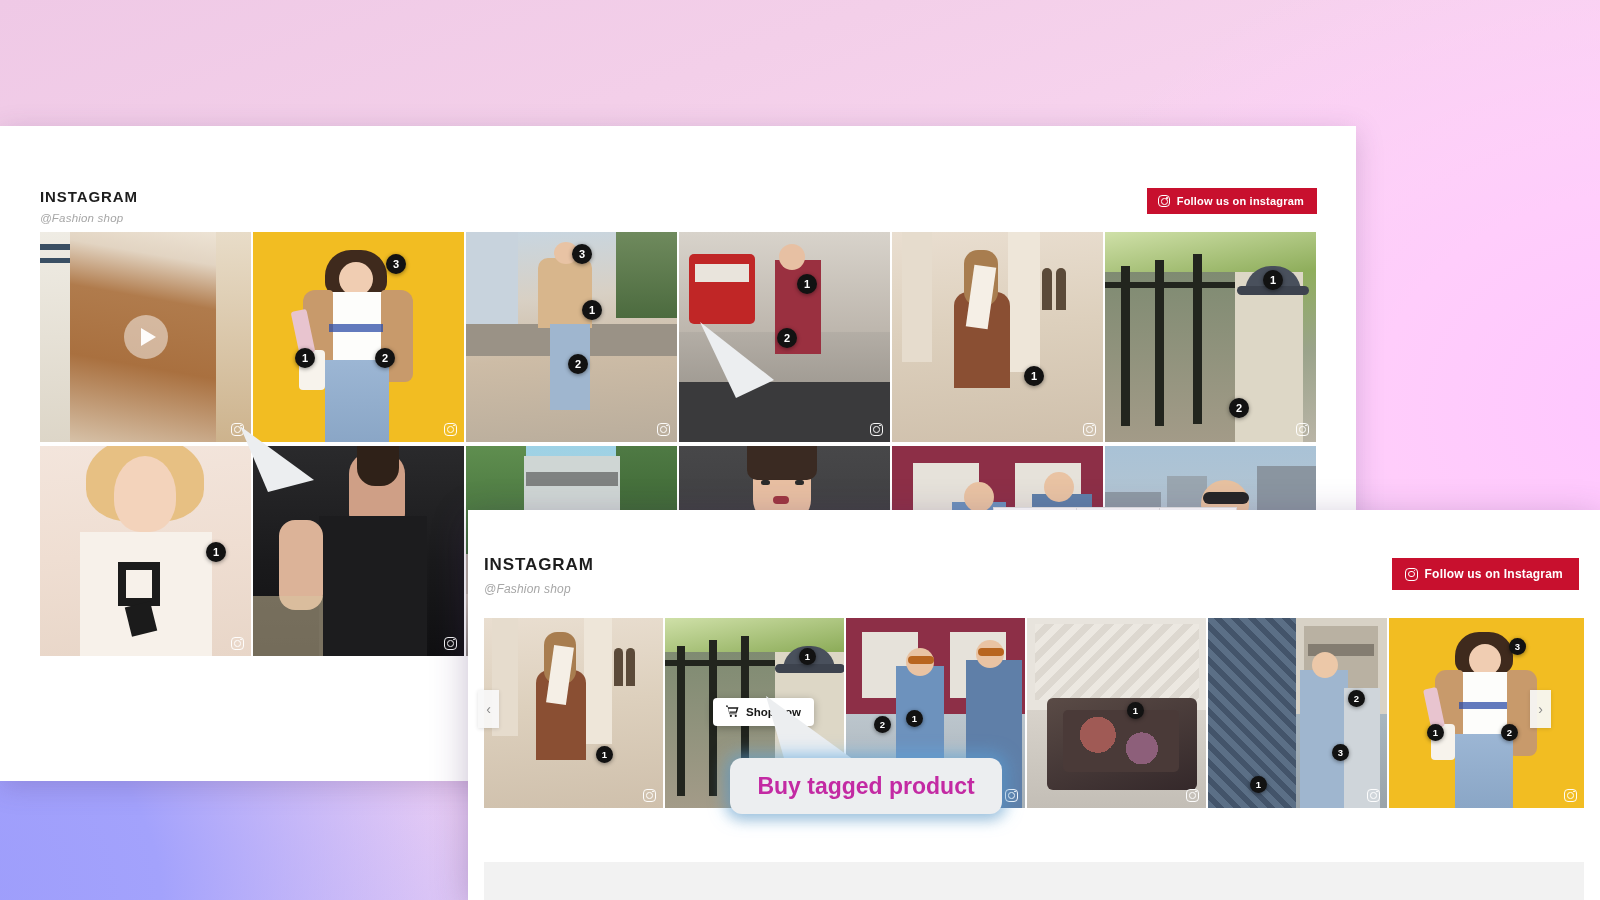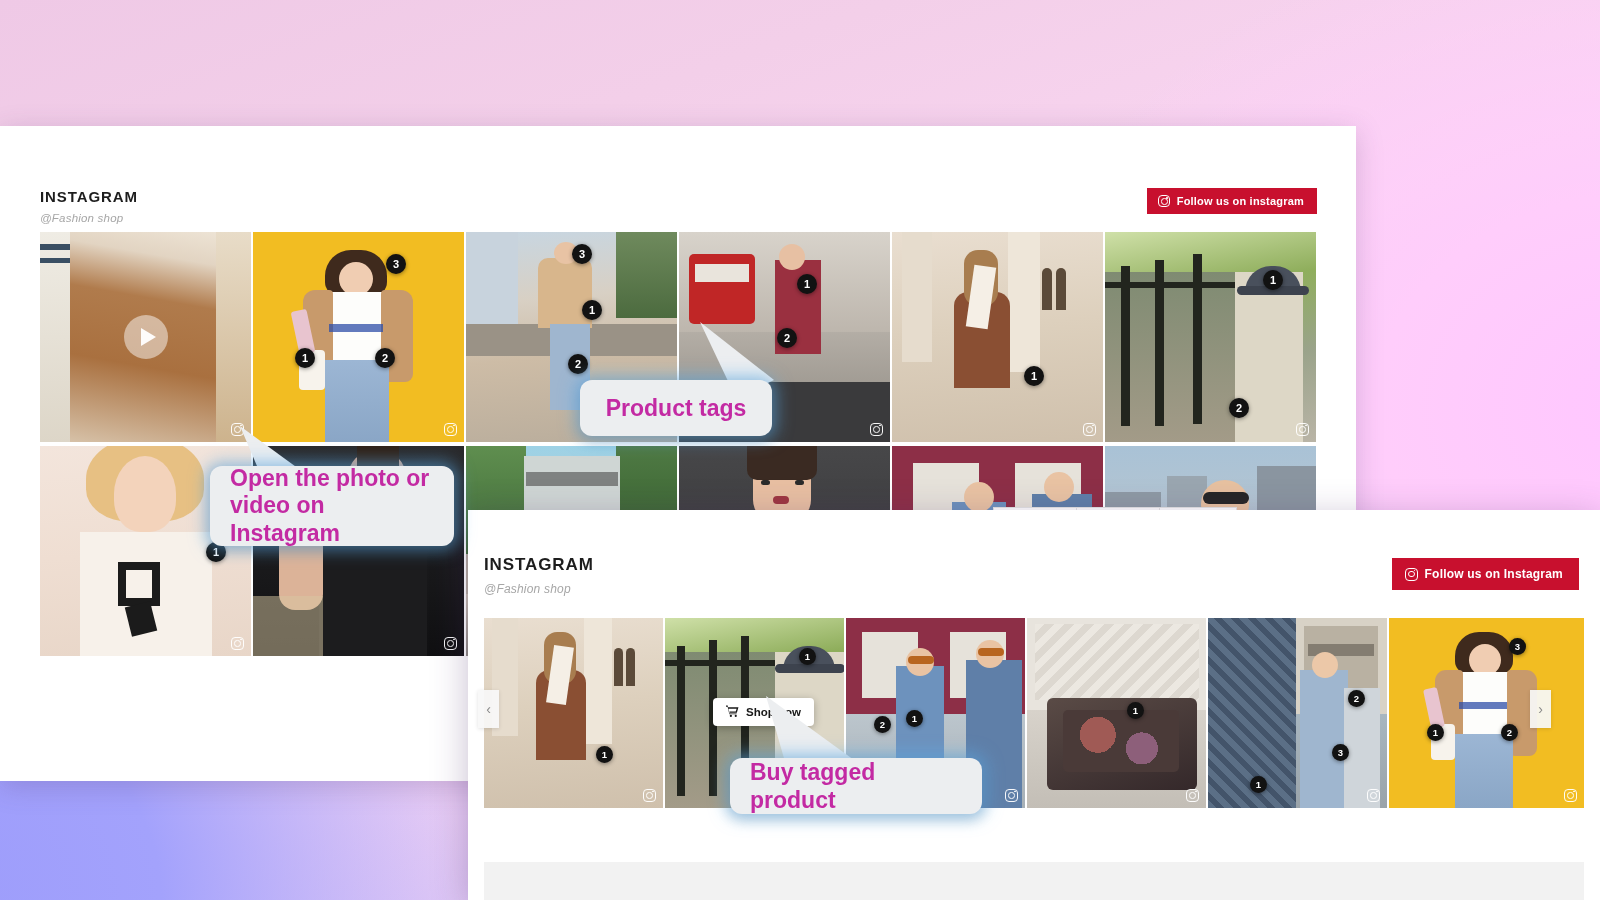--- a/index.html
+++ b/index.html
@@ -439,32 +439,25 @@
       </span>
       <span>Shop now</span>
     </div>
 
     <div style="position:absolute;left:16px;top:352px;width:1100px;height:38px;background:#f2f2f2;"></div>
   </div>
 
   <svg class="cpointer" style="left:640px; top:320px; width:140px; height:110px;">
     <polygon points="96,78 60,2 134,60" fill="#eceef0"></polygon>
   </svg>
-  <div class="callout" style="left:580px; top:380px; width:192px; height:56px; justify-content:center;">
-    <span>Product tags</span>
-  </div>
 
   <svg class="cpointer" style="left:216px; top:420px; width:140px; height:90px;">
     <polygon points="52,72 24,6 98,60" fill="#eceef0"></polygon>
   </svg>
-  <div class="callout" style="left:210px; top:466px; width:244px; height:80px; line-height:1.2;">
-    <span style="white-space:pre-line;">Open the photo or
-video on Instagram</span>
-  </div>
 
   <svg class="cpointer" style="left:746px; top:690px; width:160px; height:110px;">
     <polygon points="42,82 20,6 108,70" fill="#eceef0"></polygon>
   </svg>
-  <div class="callout" style="left:730px; top:758px; width:252px; height:56px; justify-content:center;">
+  <div class="callout" style="left:730px; top:758px; width:272px; height:56px; justify-content:center;">
     <span>Buy tagged product</span>
   </div>
 
 </div>
 
 </body></html>

